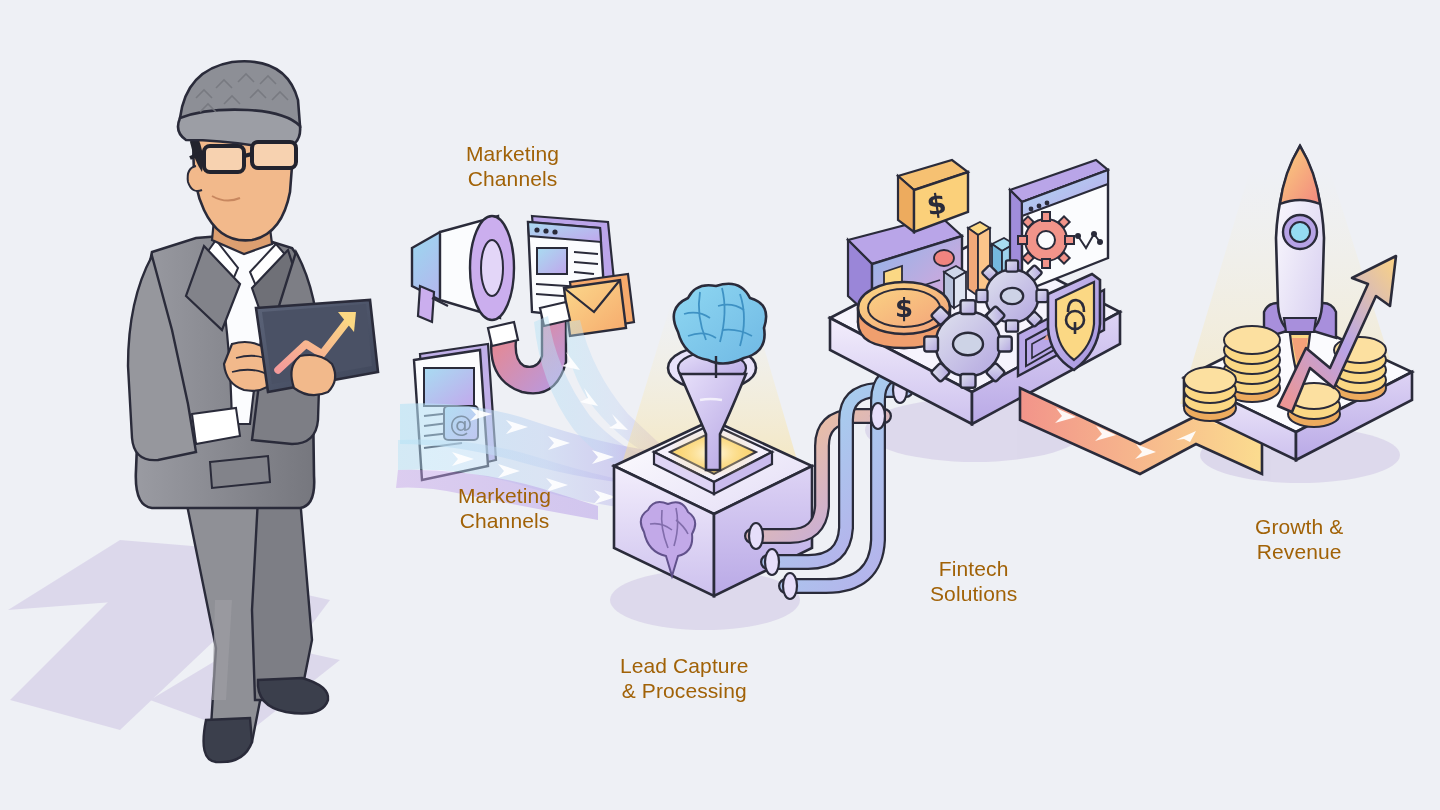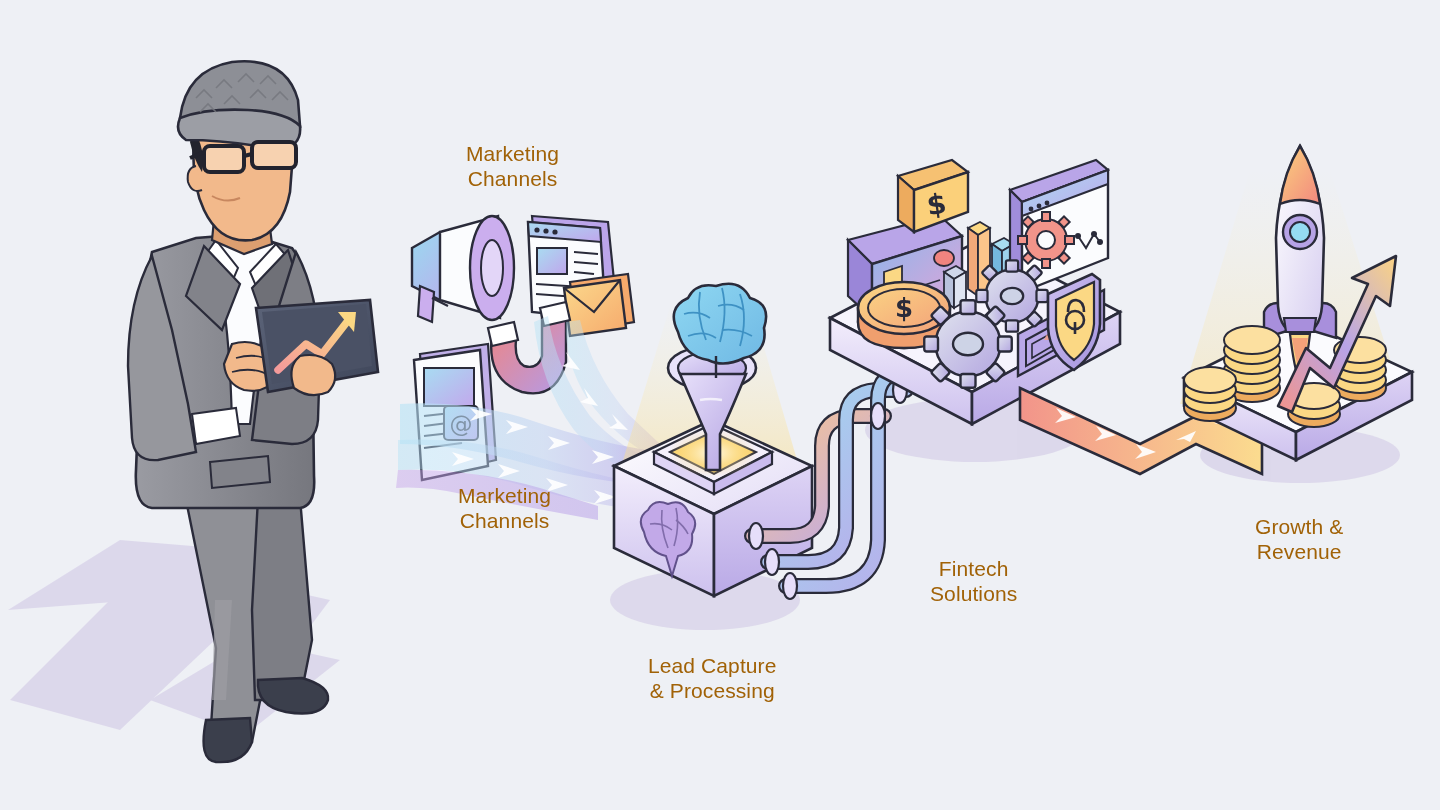--- a/index.html
+++ b/index.html
@@ -21,21 +21,21 @@
     font-weight:400;
     letter-spacing:.1px;
     white-space:pre;
     text-align:center;
     pointer-events:none;
   }
   .label.l-left { text-align:center; }
 
   #lbl-marketing-top { left:466px; top:141px; }
   #lbl-marketing-bottom { left:458px; top:483px; }
-  #lbl-lead { left:648px; top:653px; }
+  #lbl-lead { left:620px; top:653px; }
   #lbl-fintech { left:930px; top:534px;margin-top:22px; }
   #lbl-growth { left:1255px; top:514px; }
 </style>
 </head>
 <body style="background: rgb(238, 240, 245);">
 
 <div id="stage">
 
   <svg class="layer" viewBox="0 0 1440 810" xmlns="http://www.w3.org/2000/svg">
     <defs>

